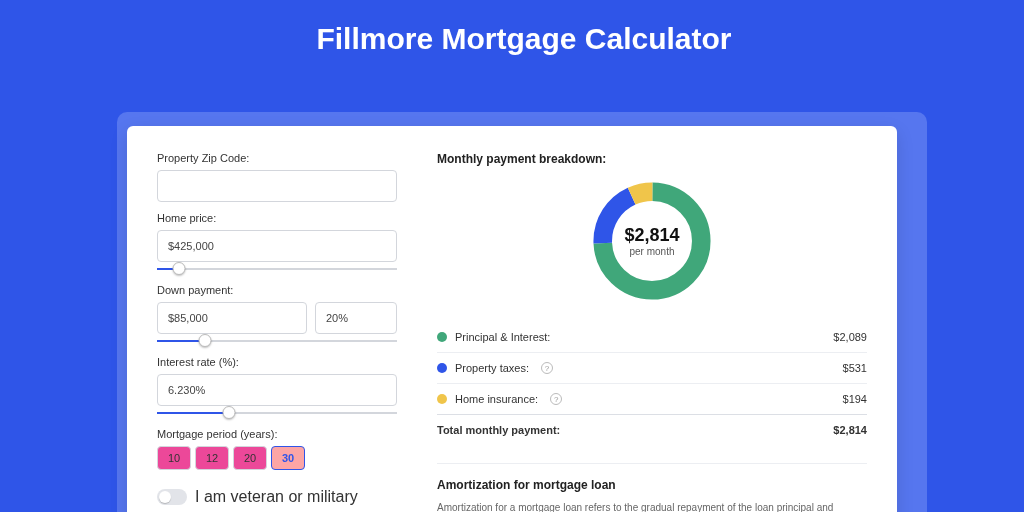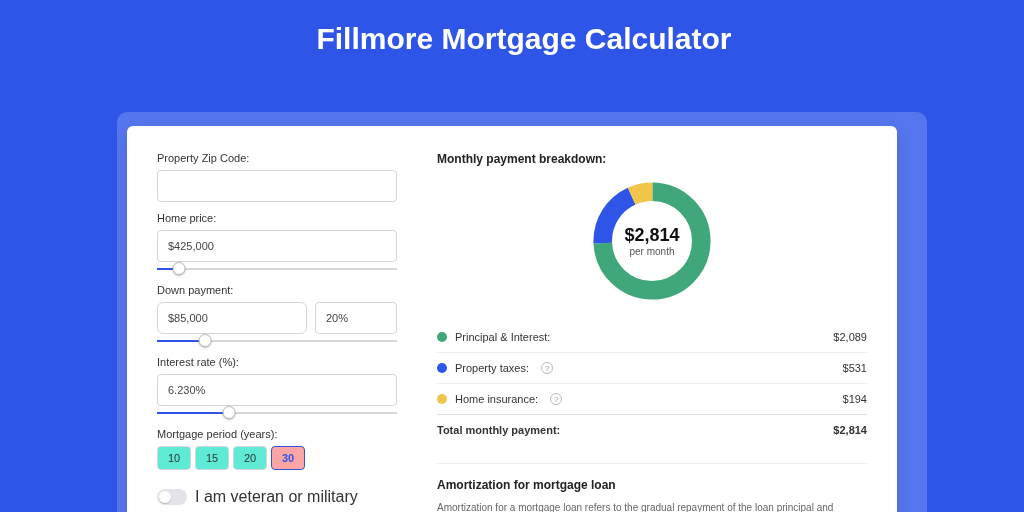--- a/index.html
+++ b/index.html
@@ -56,28 +56,28 @@
   .track { height: 2px; background: #d3d6dc; position: relative; top: 4px; }
   .track-fill { height: 2px; background: #2f55e8; position: absolute; top: 4px; }
   .thumb {
     position: absolute; top: -2px;
     width: 13px; height: 13px; border-radius: 50%;
     background: #fff; border: 1px solid #bbb;
     box-shadow: 0 1px 2px rgba(0,0,0,.25);
     transform: translateX(-50%);
   }
   .two-inputs { display: flex; gap: 8px; }
-  .two-inputs .input:first-child { flex: 1; border-radius: 6px; }
+  .two-inputs .input:first-child { flex: 1; }
   .two-inputs .input:last-child { width: 82px; }
   .period-buttons { display: flex; gap: 4px; }
   .pbtn {
     width: 34px; height: 24px;
     border: 1px solid #d3d6dc;
     border-radius: 4px;
-    background: #5eead4;
+    background: #ec4899;
     font-size: 11px;
     color: #333;
     display: flex; align-items: center; justify-content: center;
     cursor: pointer;
   }
   .pbtn.active {
     background: #fca5a5;
     border-color: #2f55e8;
     color: #2f55e8;
     font-weight: 600;
@@ -174,21 +174,21 @@
           <div class="track"></div>
           <div class="track-fill" id="fill-ir" style="width: 30%;"></div>
           <div class="thumb" id="thumb-ir" style="left: 30%;"></div>
         </div>
       </div>
 
       <div class="group">
         <div class="field-label">Mortgage period (years):</div>
         <div class="period-buttons" id="period-buttons">
             <div class="pbtn">10</div>
-            <div class="pbtn">15</div>
+            <div class="pbtn">12</div>
             <div class="pbtn">20</div>
             <div class="pbtn active">30</div>
           </div>
       </div>
 
       <div class="toggle-row">
         <div class="toggle">
           <div class="toggle-knob"></div>
         </div>
         <span class="toggle-label">I am veteran or military</span>

